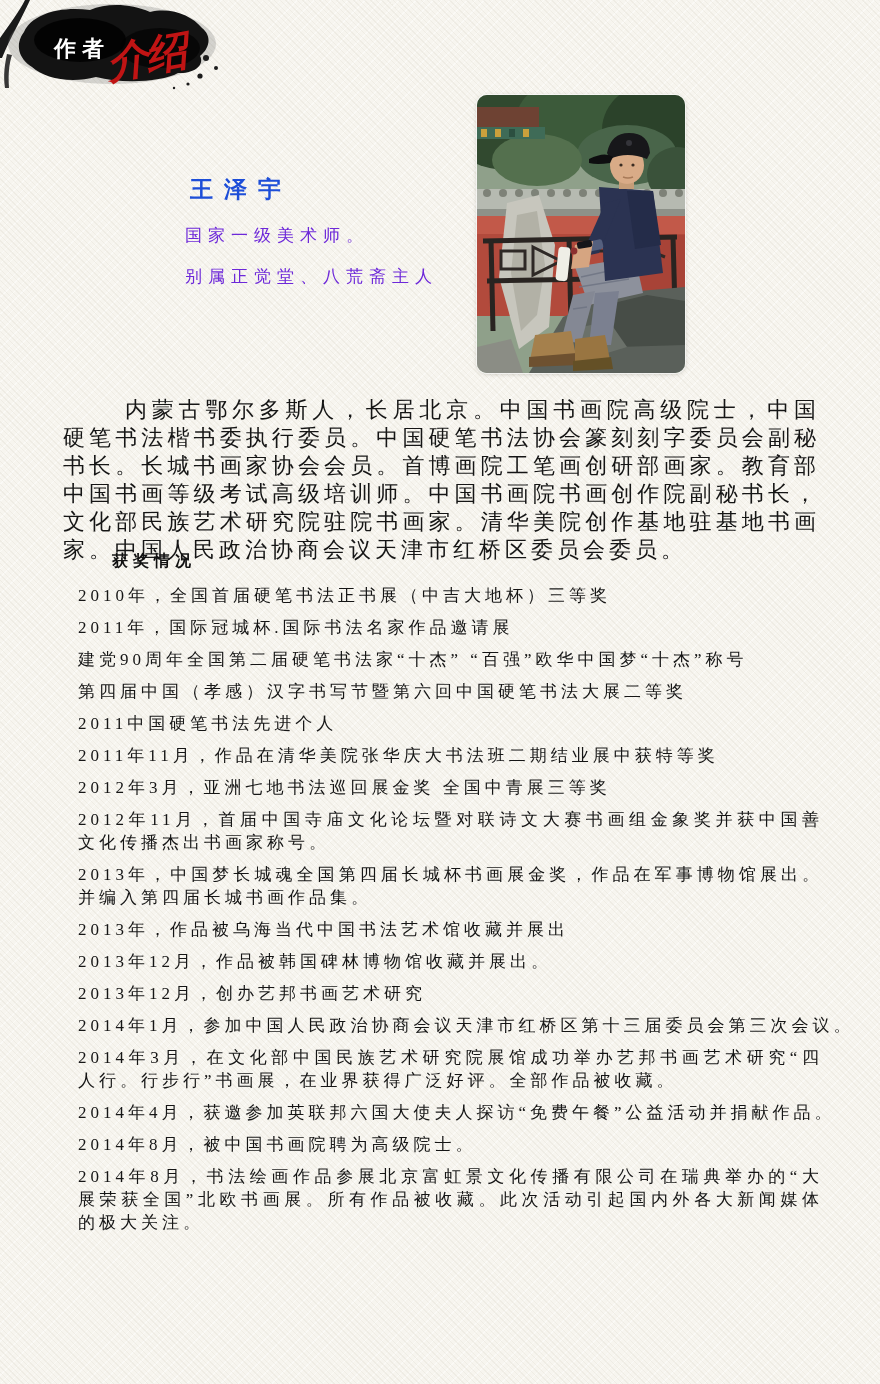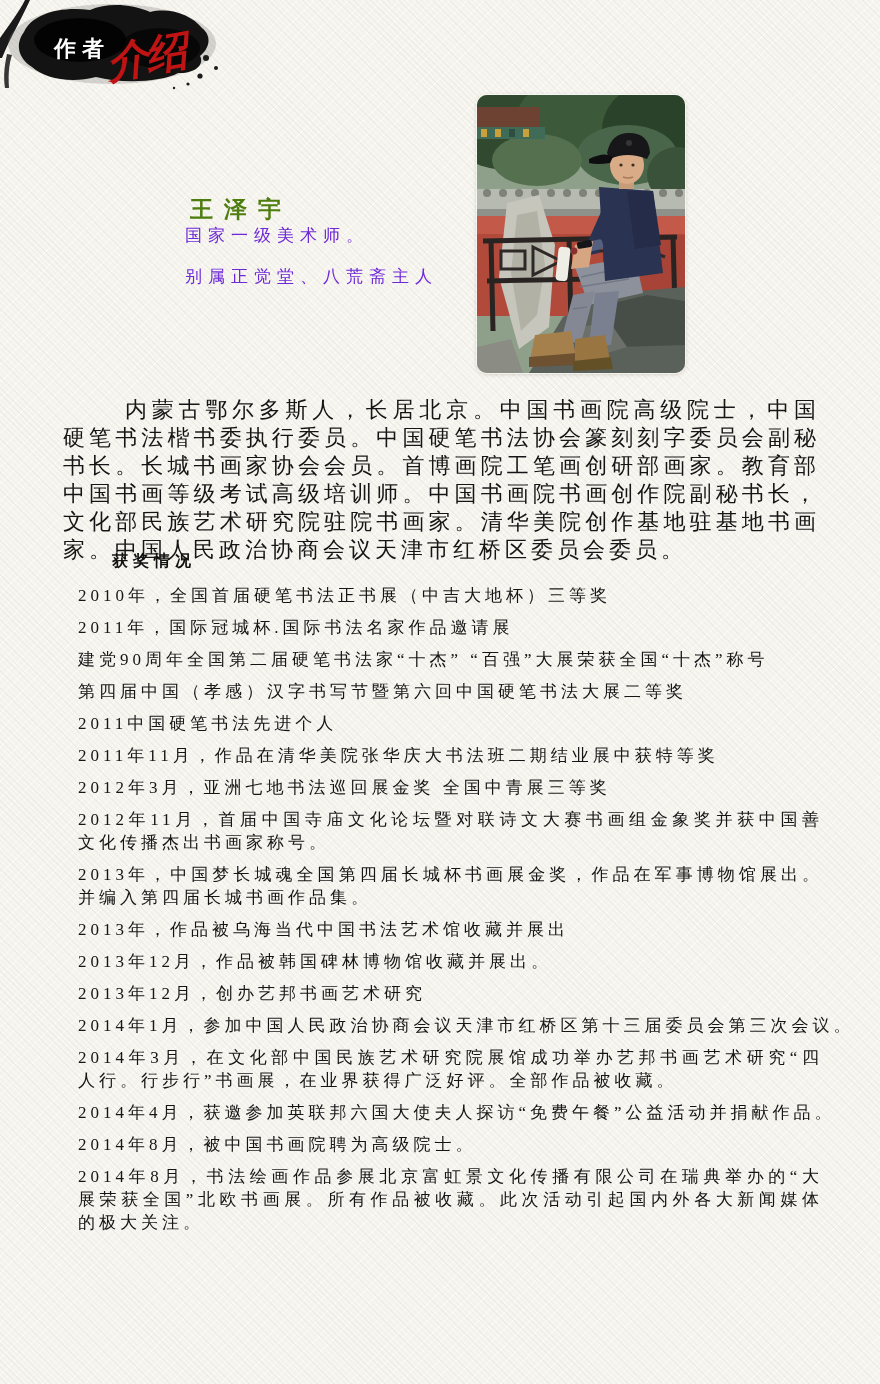--- a/index.html
+++ b/index.html
@@ -19,23 +19,22 @@
 
   
   .photo-frame{
     position:absolute;left:477px;top:95px;width:208px;height:278px;
     border-radius:10px;overflow:hidden;
     box-shadow:0 0 0 1px rgba(255,255,255,0.65), 0 1px 4px rgba(60,55,40,0.25);
   }
   .photo-frame svg{display:block;}
   .author-name{
     position:absolute;left:190px;top:174px;
-    font-size:23px;font-weight:700;letter-spacing:11px;color:#4d7c0f;
+    font-size:23px;font-weight:700;letter-spacing:11px;color:#1d4ed8;
     white-space:nowrap;
-    margin-top:20px;
   }
   .cred-line{
     position:absolute;left:185px;
     font-size:17px;letter-spacing:6px;color:#6d28d9;white-space:nowrap;
   }
   .cred-1{top:224px;}
   .cred-2{top:265px;}
 
   
   .bio{
@@ -194,21 +193,21 @@
   <div class="author-name">王泽宇</div>
   <div class="cred-line cred-1">国家一级美术师。</div>
   <div class="cred-line cred-2">别属正觉堂、八荒斋主人</div>
 
   <div class="bio">内蒙古鄂尔多斯人，长居北京。中国书画院高级院士，中国硬笔书法楷书委执行委员。中国硬笔书法协会篆刻刻字委员会副秘书长。长城书画家协会会员。首博画院工笔画创研部画家。教育部中国书画等级考试高级培训师。中国书画院书画创作院副秘书长，文化部民族艺术研究院驻院书画家。清华美院创作基地驻基地书画家。中国人民政治协商会议天津市红桥区委员会委员。</div>
 
   <div class="awards-heading">获奖情况</div>
   <div class="awards-list">
     <div class="award-item">2010年，全国首届硬笔书法正书展（中吉大地杯）三等奖</div>
     <div class="award-item">2011年，国际冠城杯.国际书法名家作品邀请展</div>
-    <div class="award-item">建党90周年全国第二届硬笔书法家“十杰” “百强”大展荣获全国“十杰”称号</div>
+    <div class="award-item">建党90周年全国第二届硬笔书法家“十杰” “百强”欧华中国梦“十杰”称号</div>
     <div class="award-item">第四届中国（孝感）汉字书写节暨第六回中国硬笔书法大展二等奖</div>
     <div class="award-item">2011中国硬笔书法先进个人</div>
     <div class="award-item">2011年11月，作品在清华美院张华庆大书法班二期结业展中获特等奖</div>
     <div class="award-item">2012年3月，亚洲七地书法巡回展金奖 全国中青展三等奖</div>
     <div class="award-item">2012年11月，首届中国寺庙文化论坛暨对联诗文大赛书画组金象奖并获中国善文化传播杰出书画家称号。</div>
     <div class="award-item">2013年，中国梦长城魂全国第四届长城杯书画展金奖，作品在军事博物馆展出。并编入第四届长城书画作品集。</div>
     <div class="award-item">2013年，作品被乌海当代中国书法艺术馆收藏并展出</div>
     <div class="award-item">2013年12月，作品被韩国碑林博物馆收藏并展出。</div>
     <div class="award-item">2013年12月，创办艺邦书画艺术研究</div>
     <div class="award-item oneline">2014年1月，参加中国人民政治协商会议天津市红桥区第十三届委员会第三次会议。</div>

